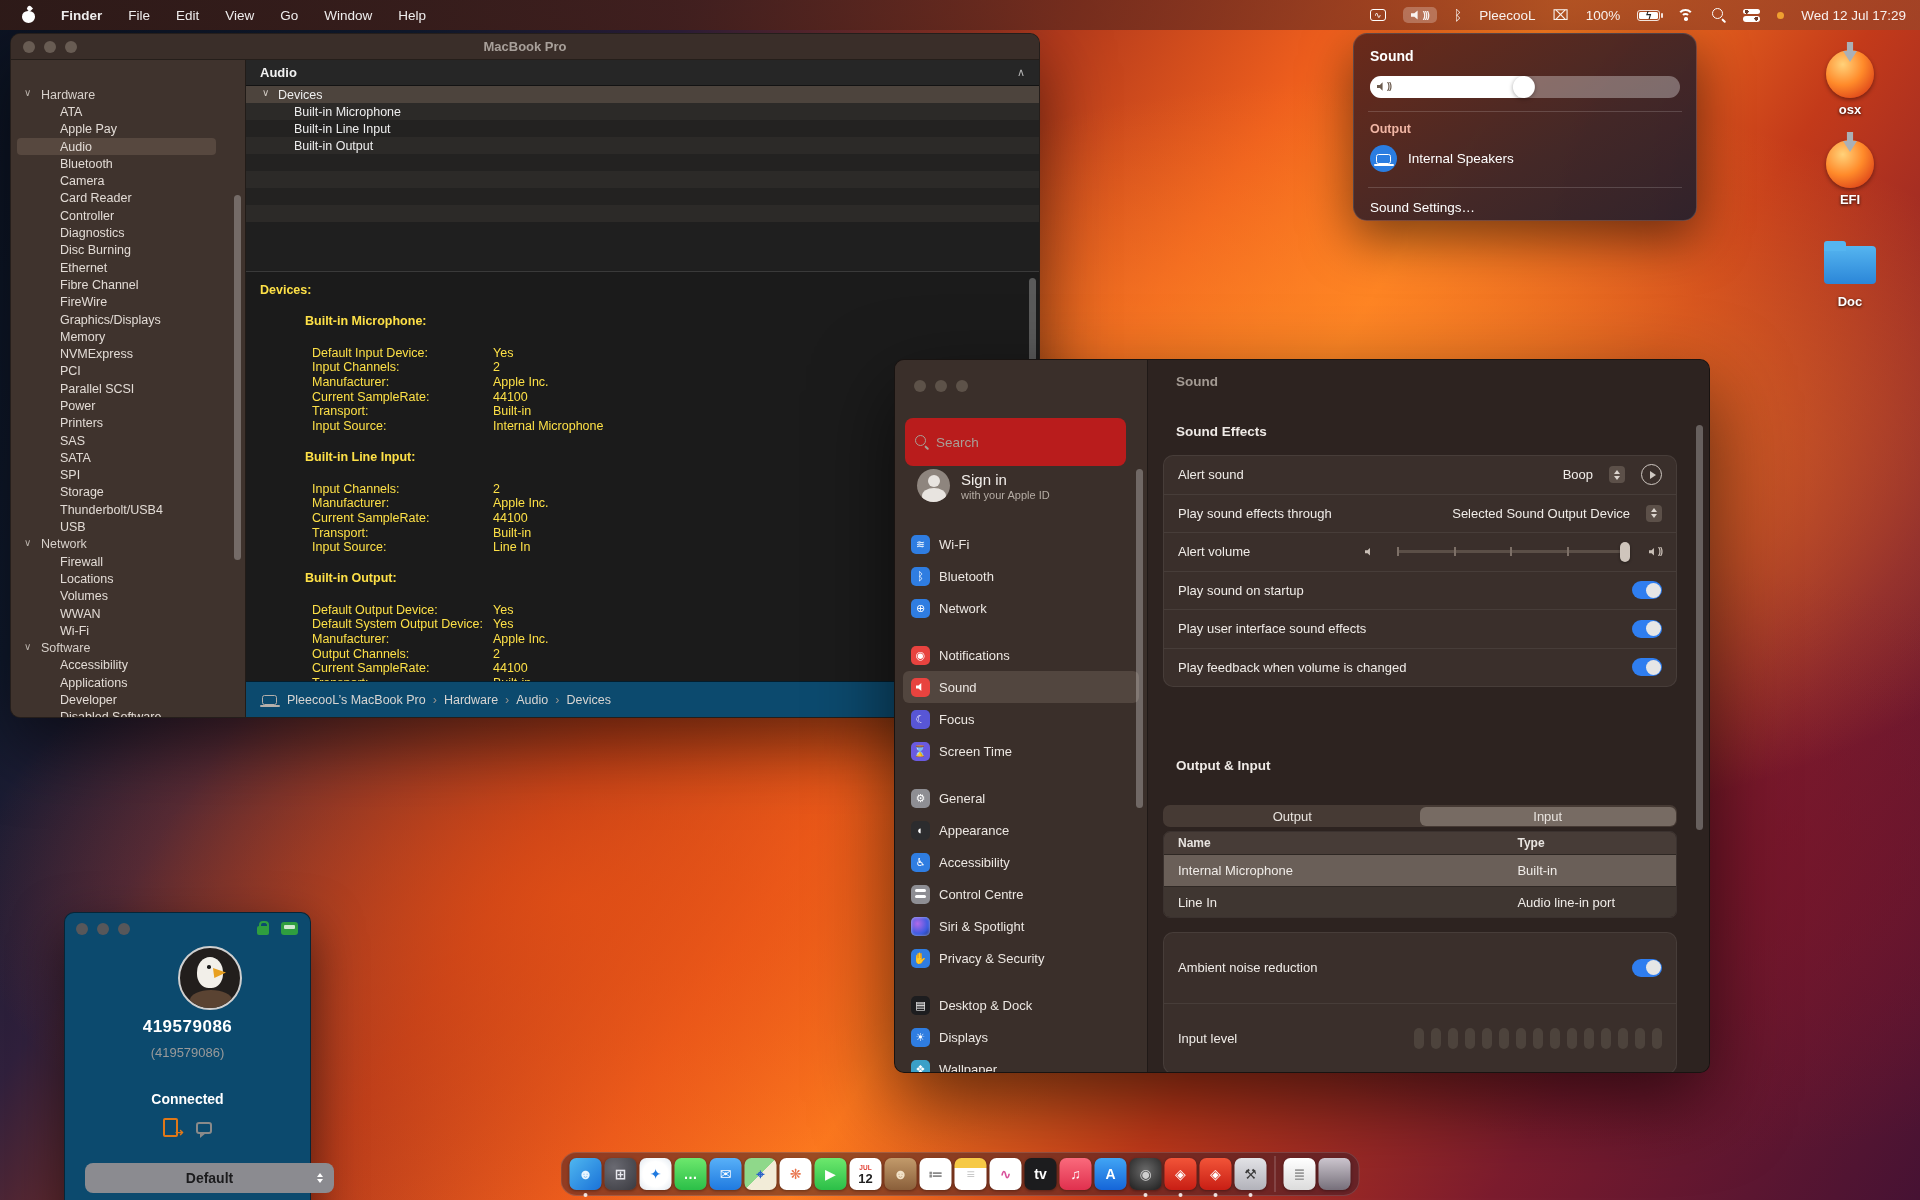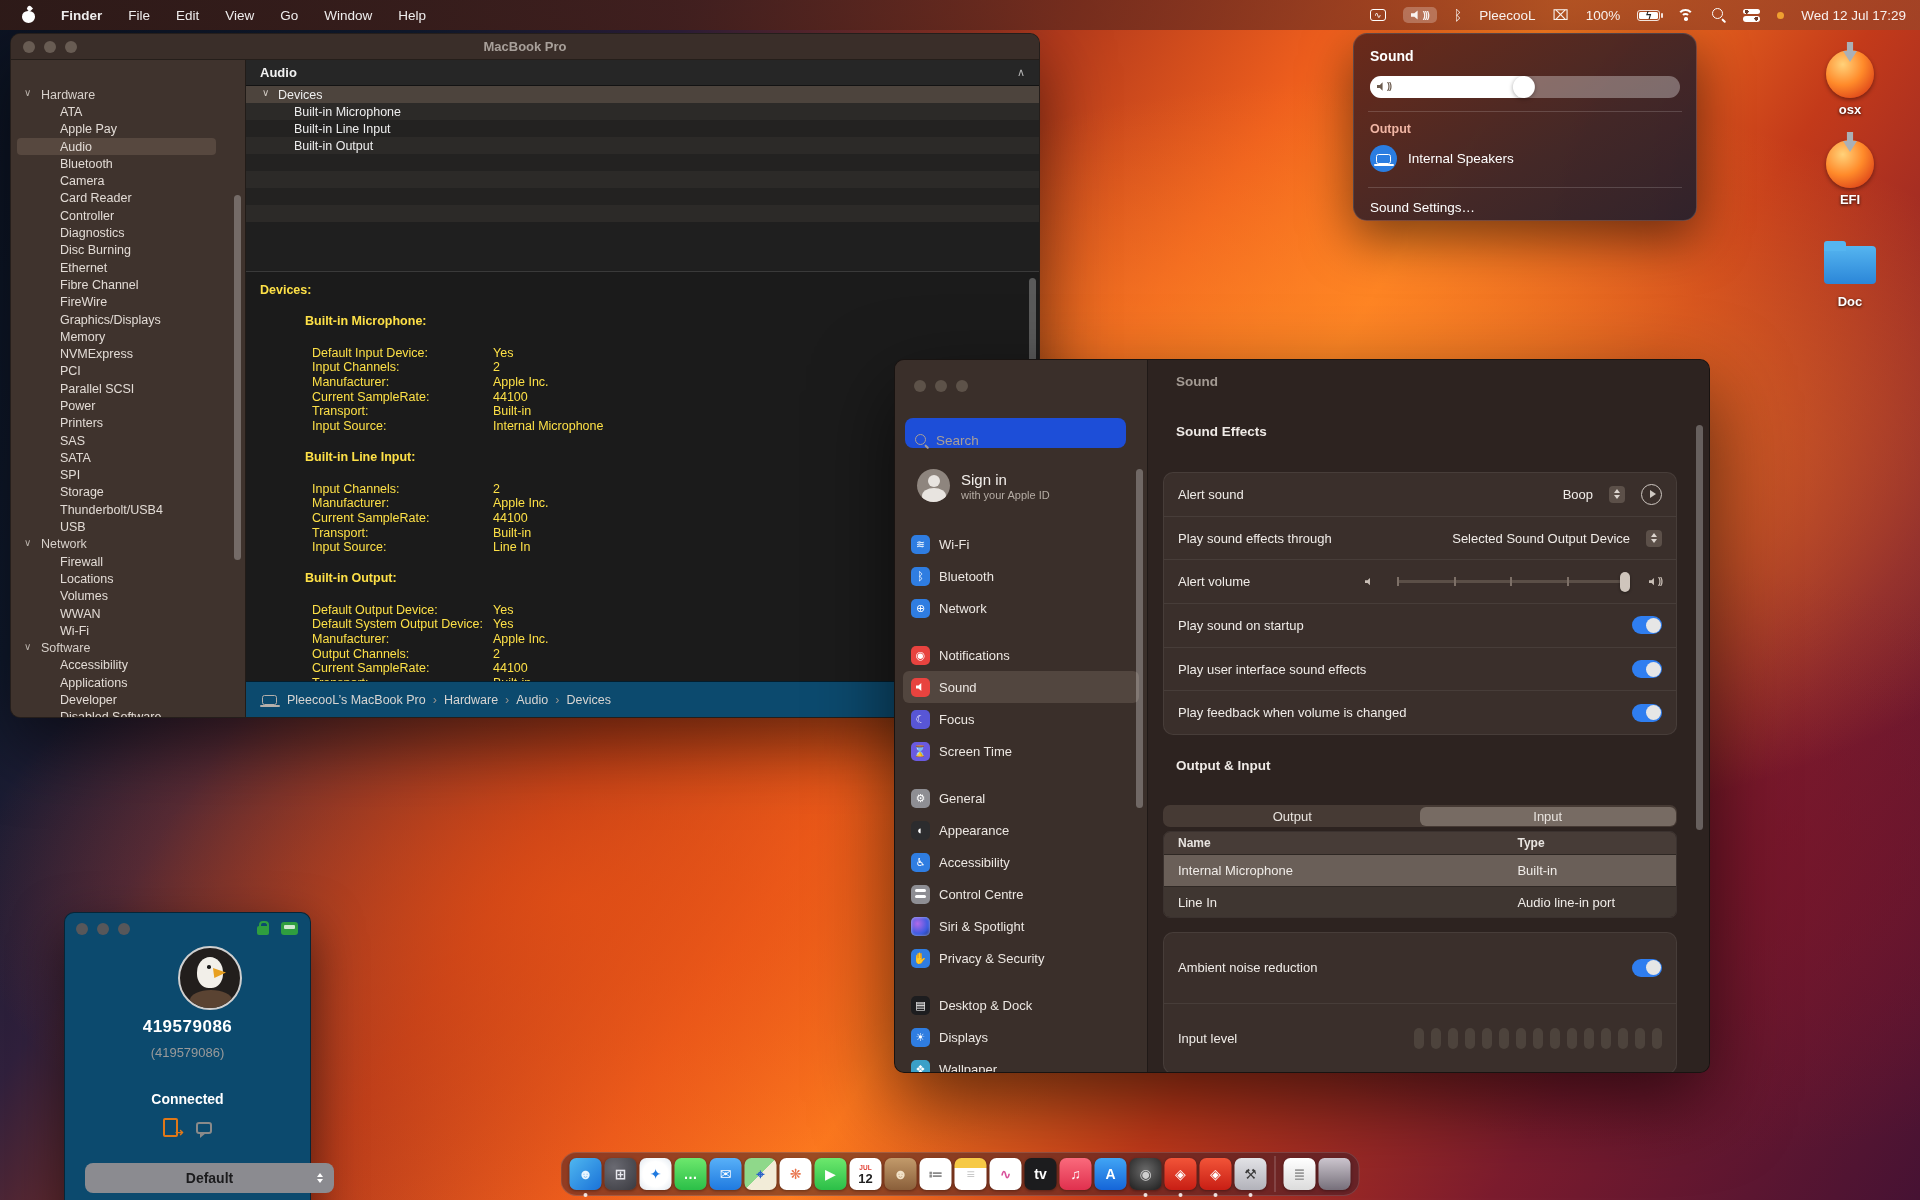--- a/index.html
+++ b/index.html
@@ -112,21 +112,21 @@
   .pop-dev{display:flex;align-items:center;gap:11px}
   .pop-dev .circ{width:27px;height:27px;border-radius:50%;background:#2a7de1;display:flex;align-items:center;justify-content:center;color:#fff}
   .pop-dev .nm{font-size:13.5px}
   .pop-link{font-size:13.5px;padding-top:2px}
   
   .setwin{position:absolute;left:894px;top:359px;width:816px;height:714px;z-index:30;border-radius:10px;overflow:hidden;
     box-shadow:0 30px 80px rgba(0,0,0,.6);background:#2d2320;border:1px solid rgba(0,0,0,.45)}
   .set-side{position:absolute;left:0;top:0;bottom:0;width:253px;background:#3a2f2a;border-right:1px solid rgba(0,0,0,.45);overflow:hidden}
   .set-side .tdots{left:19px;top:20px}
   .set-side .tdots i{background:#5d5249}
-  .set-search{position:absolute;left:10px;top:58px;width:221px;height:30px;background:#1d4ed8;border-radius:8px;display:flex;align-items:flex-end;gap:7px;padding:0 10px}
+  .set-search{position:absolute;left:10px;top:58px;width:221px;height:48px;background:#b91c1c;border-radius:8px;display:flex;align-items:center;gap:7px;padding:0 10px}
   .set-search .mag::before{border-color:#a99f97}.set-search .mag::after{background:#a99f97}
   .set-search input{background:transparent;border:none;outline:none;color:#e8e2dc;font-size:13.5px;width:160px;font-family:inherit}
   .set-search input::placeholder{color:#a99f97}
   .signin{position:absolute;left:22px;top:109px;display:flex;align-items:center;gap:11px}
   .signin .ava{width:33px;height:33px;border-radius:50%;background:#8e857e;position:relative;overflow:hidden}
   .signin .ava::before{content:'';position:absolute;left:10.5px;top:6px;width:12px;height:12px;border-radius:50%;background:#e8e4e0}
   .signin .ava::after{content:'';position:absolute;left:4.5px;top:19px;width:24px;height:16px;border-radius:50%;background:#e8e4e0}
   .signin .l1{font-size:15px;color:#f2eeea}
   .signin .l2{font-size:11px;color:#b5aca4;margin-top:1px}
   .navlist{position:absolute;left:8px;top:168px;right:8px;display:flex;flex-direction:column}
@@ -785,21 +785,21 @@
           </span>
           <span class="lbl">Wallpaper</span>
         </div>
       </div>
     <div class="scrollthumb" style="right:4px;top:109px;width:7px;height:339px"></div>
   </div>
   <div class="set-main">
     <div class="set-title">Sound</div>
     <div class="set-h" style="top:64px">Sound Effects</div>
 
-    <div class="card" style="top:112px;height:263px">
+    <div class="card" style="top:95px;height:232px">
       <div class="row">
         <span class="rlbl">Alert sound</span>
         <span class="rright">
           <span class="stepval">Boop</span>
           <span class="updn">
               <i class="up"></i>
               <i class="dn"></i>
             </span>
           <span class="playbtn">
               <i></i>

